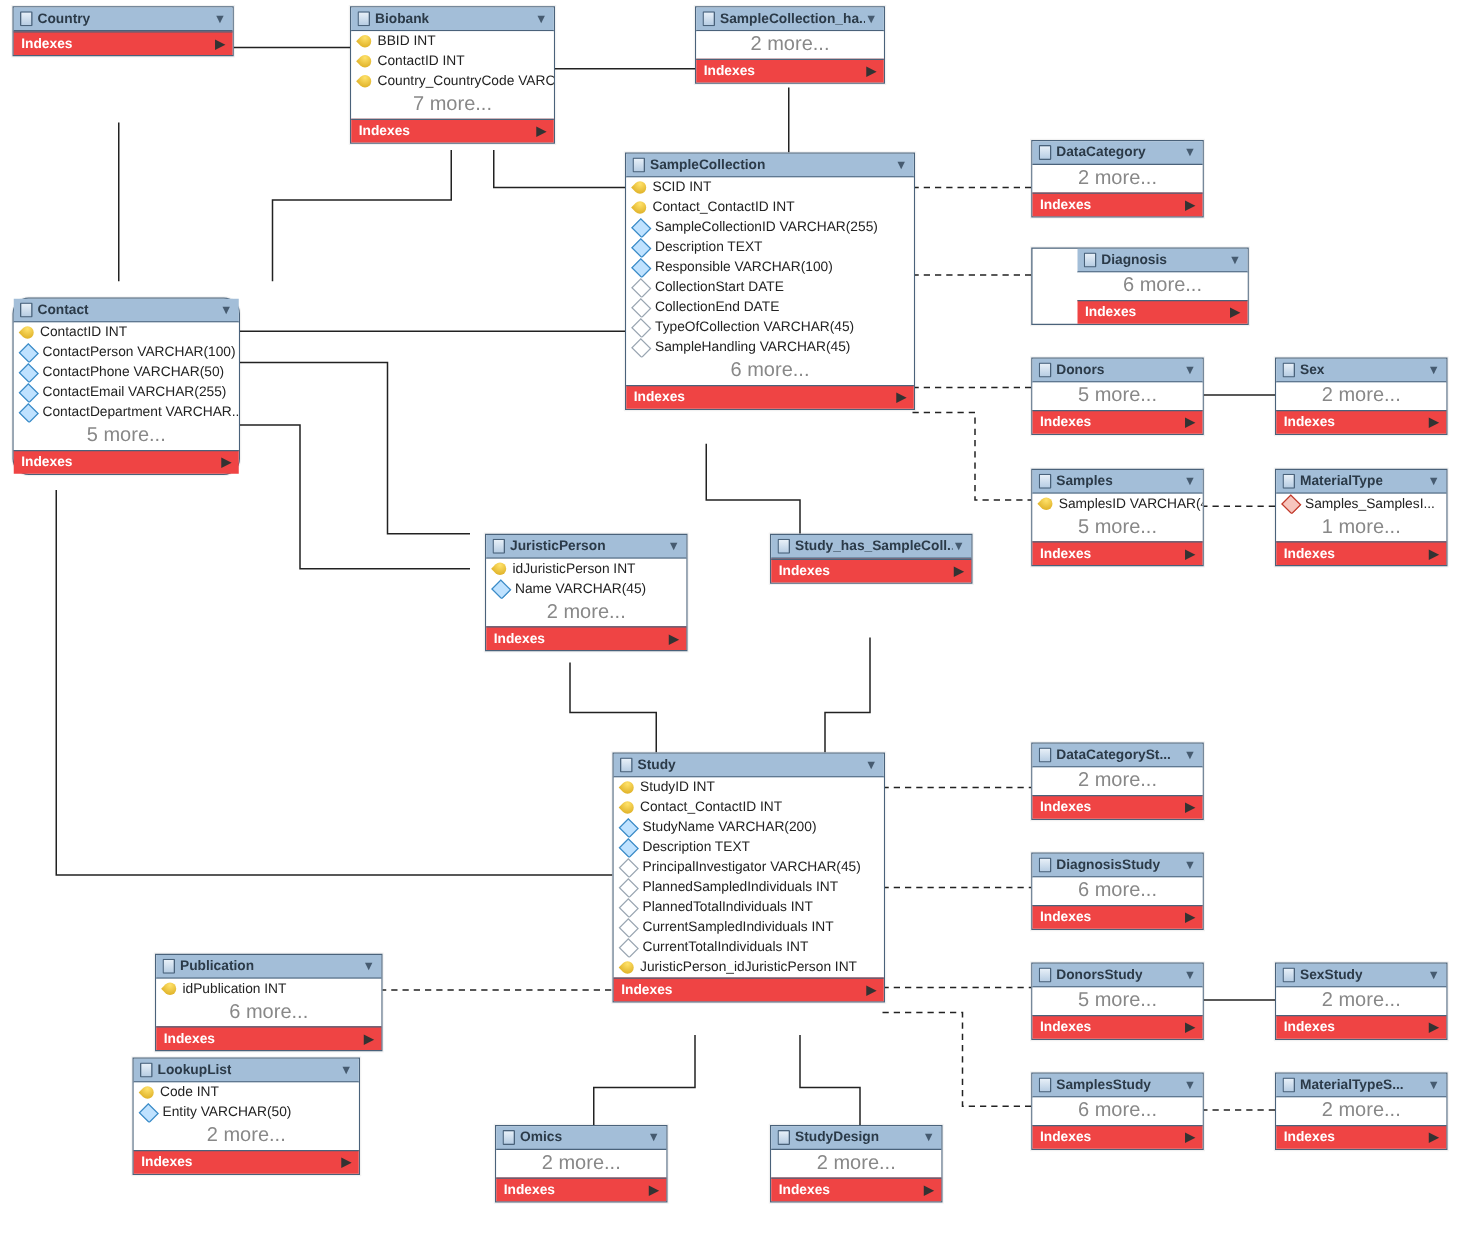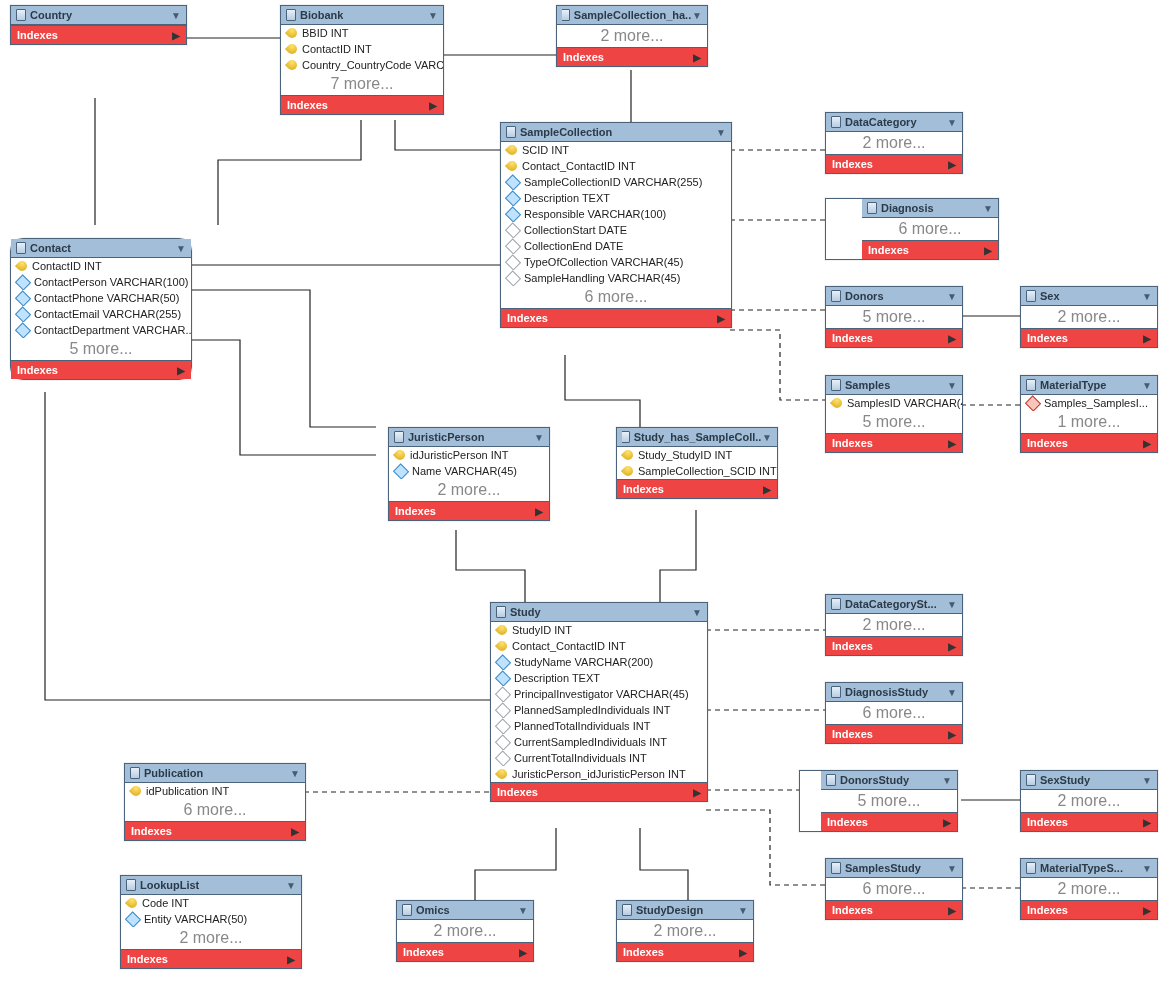--- a/index.html
+++ b/index.html
@@ -1,19 +1,19 @@
 <!DOCTYPE html>
 <html><head>
 <meta charset="utf-8">
 <style>
   html,body{margin:0;padding:0;background:#fff;font-family:Arial,Helvetica,sans-serif;font-size:11px;color:#222;}
   #canvas{position:relative;width:1176px;height:1006px;}
   .tbl{position:absolute;border:1px solid #4a627a;background:#fff;box-shadow:0 0 0 1px rgba(0,0,0,.05);}
   .tbl .hdr{display:flex;align-items:center;justify-content:space-between;background:#a3bed8;border-bottom:1px solid #4a627a;padding:3px 5px;font-weight:bold;color:#2b3a48;}
-  .tbl .hdr .ttl{display:flex;align-items:center;gap:4px;overflow:hidden;white-space:nowrap;text-overflow:ellipsis;justify-content:center;}
+  .tbl .hdr .ttl{display:flex;align-items:center;gap:4px;overflow:hidden;white-space:nowrap;text-overflow:ellipsis;}
   .tbl .hdr .tri{font-size:10px;color:#465b70;}
   .tbl .body{background:#fff;}
   .tbl .row{display:flex;align-items:center;gap:5px;padding:2px 6px;white-space:nowrap;overflow:hidden;text-overflow:ellipsis;}
   .tbl .more{color:#888;text-align:center;font-size:16px;padding:2px 0;}
   .tbl .ftr{display:flex;align-items:center;justify-content:space-between;background:#ef4444;color:#fff;padding:3px 6px;font-weight:bold;border-top:1px solid #4a627a;}
   .tbl .ftr .tri{font-size:10px;color:#333;}
   .ico{width:10px;height:10px;display:inline-block;flex:0 0 10px;}
   .ico-table{width:12px;height:12px;background:linear-gradient(#e8f0f8,#b7cde3);border:1px solid #4a627a;border-radius:1px;box-sizing:border-box;}
   .ico-key{width:10px;height:10px;background:radial-gradient(circle at 30% 30%,#ffe26b,#d7a516);border-radius:50% 50% 50% 0;transform:rotate(45deg);}
   .ico-col{width:9px;height:9px;border:1px solid #3c8bc6;transform:rotate(45deg);background:#bfe2ff;}
@@ -333,30 +333,20 @@
       </div>
     </div>
     <div class="tbl" style="left: 616px; top: 427px; width: 160px;">
       <div class="hdr">
         <div class="ttl">
           <span class="ico ico-table"></span>
           <span>Study_has_SampleColl...</span>
         </div>
         <span class="tri">▼</span>
       </div>
-      <div class="body">
-        <div class="row">
-          <span class="ico ico-key"></span>
-          <span>Study_StudyID INT</span>
-        </div>
-        <div class="row">
-          <span class="ico ico-key"></span>
-          <span>SampleCollection_SCID INT</span>
-        </div>
-      </div>
       <div class="ftr">
         <span>Indexes</span>
         <span class="tri">▶</span>
       </div>
     </div>
     <div class="tbl" style="left: 490px; top: 602px; width: 216px;">
       <div class="hdr">
         <div class="ttl">
           <span class="ico ico-table"></span>
           <span>Study</span>
@@ -435,21 +425,21 @@
         <span class="tri">▼</span>
       </div>
       <div class="body">
         <div class="more">6 more...</div>
       </div>
       <div class="ftr">
         <span>Indexes</span>
         <span class="tri">▶</span>
       </div>
     </div>
-    <div class="tbl" style="left: 799px; top: 770px; width: 136px; padding-left: 21px;">
+    <div class="tbl" style="left: 825px; top: 770px; width: 136px;">
       <div class="hdr">
         <div class="ttl">
           <span class="ico ico-table"></span>
           <span>DonorsStudy</span>
         </div>
         <span class="tri">▼</span>
       </div>
       <div class="body">
         <div class="more">5 more...</div>
       </div>
@@ -519,21 +509,21 @@
           <span class="ico ico-key"></span>
           <span>idPublication INT</span>
         </div>
         <div class="more">6 more...</div>
       </div>
       <div class="ftr">
         <span>Indexes</span>
         <span class="tri">▶</span>
       </div>
     </div>
-    <div class="tbl" style="left: 106px; top: 875px; width: 180px; margin-left: 14px;">
+    <div class="tbl" style="left: 106px; top: 846px; width: 180px;">
       <div class="hdr">
         <div class="ttl">
           <span class="ico ico-table"></span>
           <span>LookupList</span>
         </div>
         <span class="tri">▼</span>
       </div>
       <div class="body">
         <div class="row">
           <span class="ico ico-key"></span>

